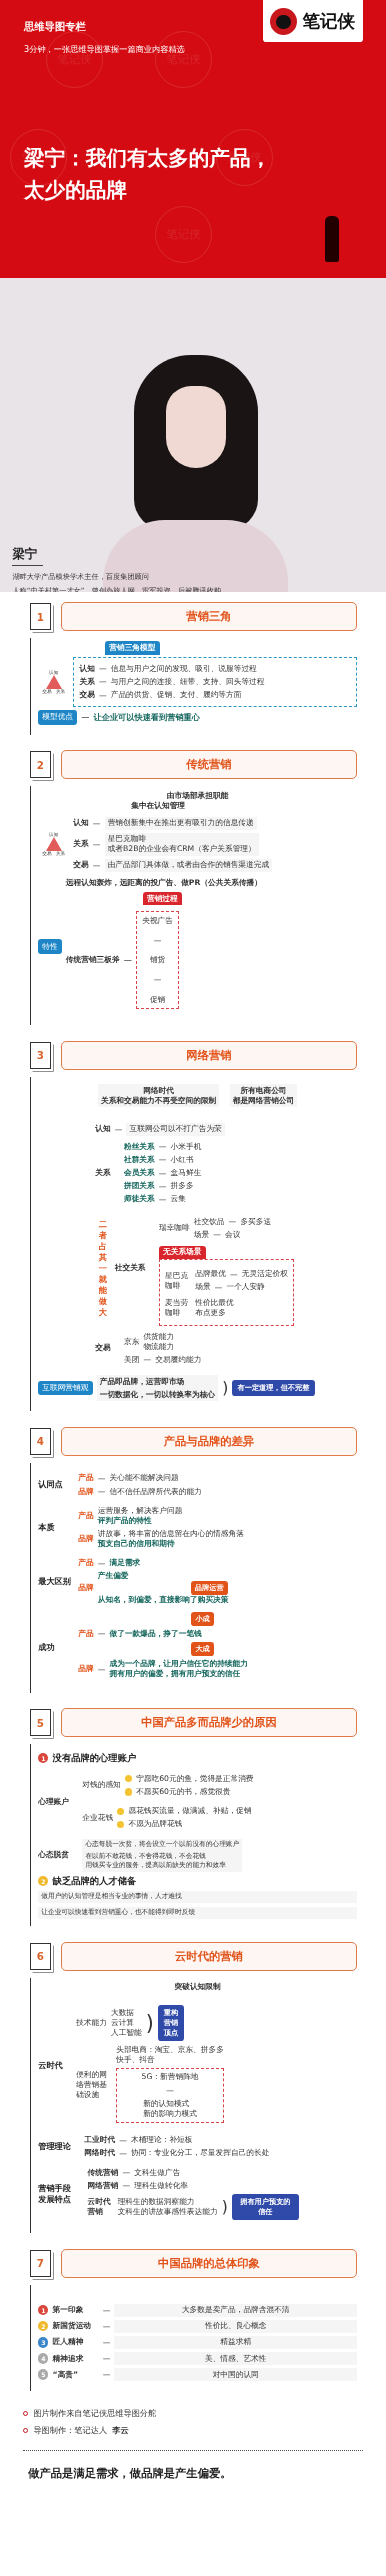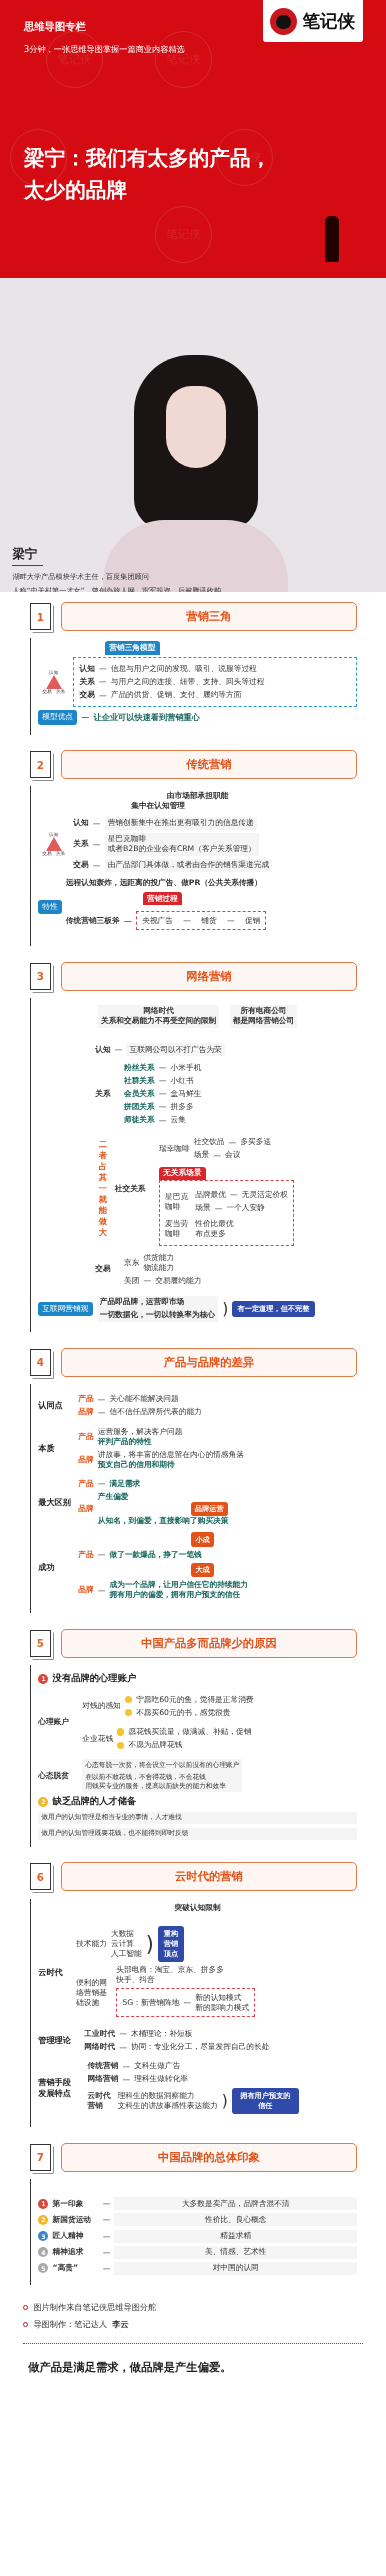--- a/index.html
+++ b/index.html
@@ -34,21 +34,21 @@
   .row{display:flex;align-items:center;gap:4.1px;margin:3.1px 0;}
   .blue-pill{background:#1e86c6;color:#fff;border-radius:3px;padding:2.1px 4.1px;font-size:7.7px;}
   .navy-pill{background:#2f4aa8;color:#fff;border-radius:3.1px;padding:3.1px 5.2px;font-size:7.2px;font-weight:bold;}
   .red-tag{background:#d9252c;color:#fff;border-radius:3.1px 3.1px 0 0;padding:1.5px 4.1px;font-size:7.7px;font-weight:bold;display:inline-block;}
   .orange-tag{background:#e2531a;color:#fff;border-radius:3.1px;padding:2.1px 4.1px;font-size:7.2px;font-weight:bold;display:inline-block;}
   .bold{font-weight:bold;}
   .teal{color:#16675e;font-weight:bold;}
   .orange{color:#e2531a;font-weight:bold;}
   .gray-box{background:#f5f5f5;padding:1.5px 3.1px;}
   .dash-blue{border:1px dashed #2d97c3;padding:3.1px 5.2px;}
-  .dash-red{border:1px dashed #d9434a;padding:3.1px 5.2px;}
+  .dash-red{border:1px dashed #d9434a;padding:3.1px 5.2px;flex-direction:column;}
   .tri{width:31px;text-align:center;font-size:4.6px;color:#333;}
   .tri .shape{width:0;height:0;border-left:8.2px solid transparent;border-right:8.2px solid transparent;border-bottom:14.4px solid #e25b5b;margin:0 auto;}
   .small{font-size:6.7px;color:#333;}
   .txt{font-size:7.7px;color:#333;}
   .lvl{margin-left:9.3px;}
   .center{text-align:center;}
   .footer{padding:5.2px 23px 0 23px;}
   .credit{display:flex;align-items:center;gap:5.2px;font-size:8.2px;color:#333;margin:6.2px 0;}
   .dot{width:5.2px;height:5.2px;border-radius:50%;border:1.5px solid #c8181e;}
   .sep{border-top:1px dotted #555;margin:13.4px 0 15.5px 0;}
@@ -348,21 +348,21 @@
               <div>在以前不敢花钱，不舍得花钱，不会花钱</div>
               <div>用钱买专业的服务，提高以前缺失的能力和效率</div>
             </div>
           </div>
       </div>
       <div class="row bold" style="font-size:9.3px;">
           <span class="num-circle" style="background:#f0b92b;">2</span>
           <span>缺乏品牌的人才储备</span>
         </div>
       <div class="small gray-box">做用户的认知管理是相当专业的事情，人才难找</div>
-      <div class="small gray-box" style="margin-top:4.1px;">做用户的认知管理既要花钱，也不能得到即时反馈</div>
+      <div class="small gray-box" style="margin-top:4.1px;">让企业可以快速看到营销重心，也不能得到即时反馈</div>
     </div>
   </div>
 
   <div class="sec" style="margin-top:15.5px;">
     <div class="sec-head">
       <div class="sec-num">6</div>
       <div class="sec-title">云时代的营销</div>
     </div>
     <div class="sec-body">
       <div class="center bold txt">突破认知限制</div>

